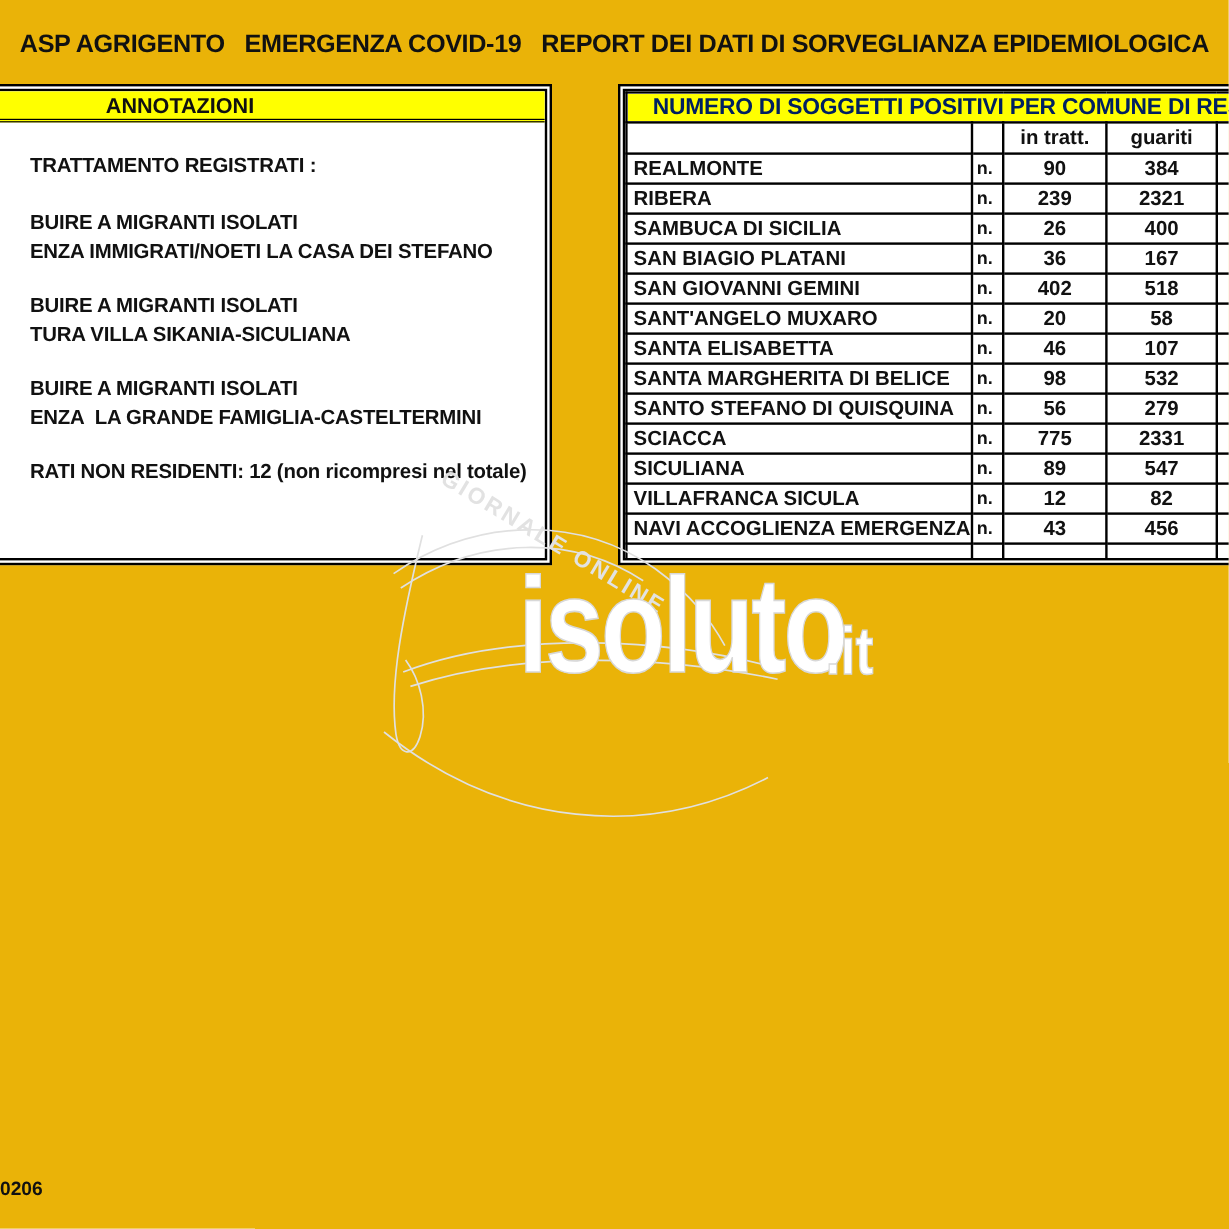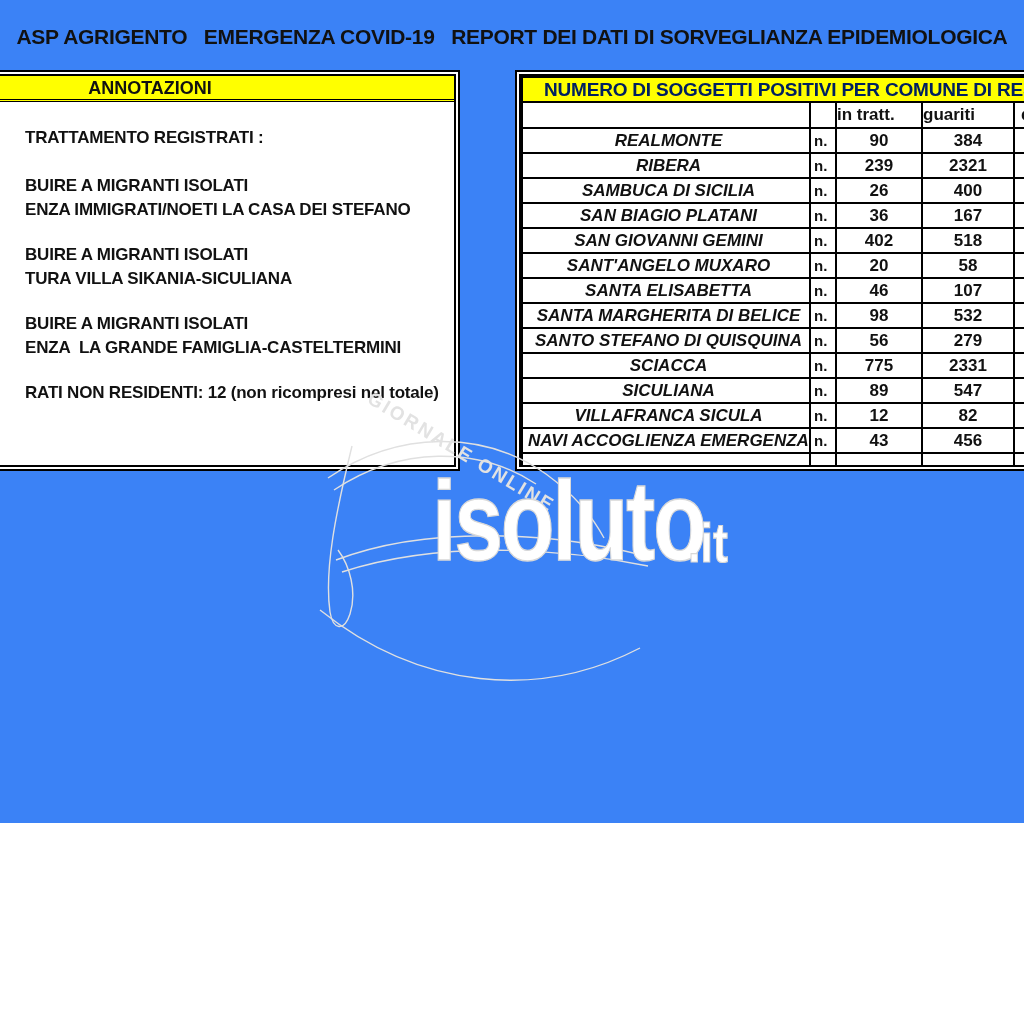--- a/index.html
+++ b/index.html
@@ -1,21 +1,21 @@
 <!DOCTYPE html>
 <html><head>
 <meta charset="utf-8">
 <style>
   * { box-sizing: border-box; margin: 0; padding: 0; }
   html, body { background: #ffffff; }
   #page {
     position: relative;
     width: 1024px;
-    height: 823px;
-    background: #3b82f6;
+    height: 1024px;
+    background: #eab308;
     overflow: hidden;
     font-family: "Liberation Sans", sans-serif;
     color: #111111;
   }
   .main-title {
     position: absolute;
     top: 25px; left: 0;
     width: 100%;
     text-align: center;
     font-weight: bold;
@@ -76,24 +76,24 @@
     white-space: nowrap;
   }
   tr.t-title td {
     background: #FFFF00;
     color: #002060;
     text-align: center;
     font-size: 19px;
     height: 25px;
     letter-spacing: -0.2px;
   }
-  tr.t-sub td { height: 26px; }
+  tr.t-sub td { height: 26px; text-align: center; }
   tbody tr { height: 25px; }
   tbody tr.empty-row { height: 17px; }
-  td.name { text-align: center; padding-left: 5px; font-style: italic; }
+  td.name { text-align: left; padding-left: 5px; }
   td.ncol { text-align: left; padding-left: 3px; font-size: 15px; }
   td.num { text-align: center; }
   td.extra { text-align: left; padding-left: 6px; }
   .footer-fragment {
     position: absolute;
     left: 0; top: 983px;
     font-weight: bold;
     font-size: 16px;
     color: #111;
     z-index: 2;

